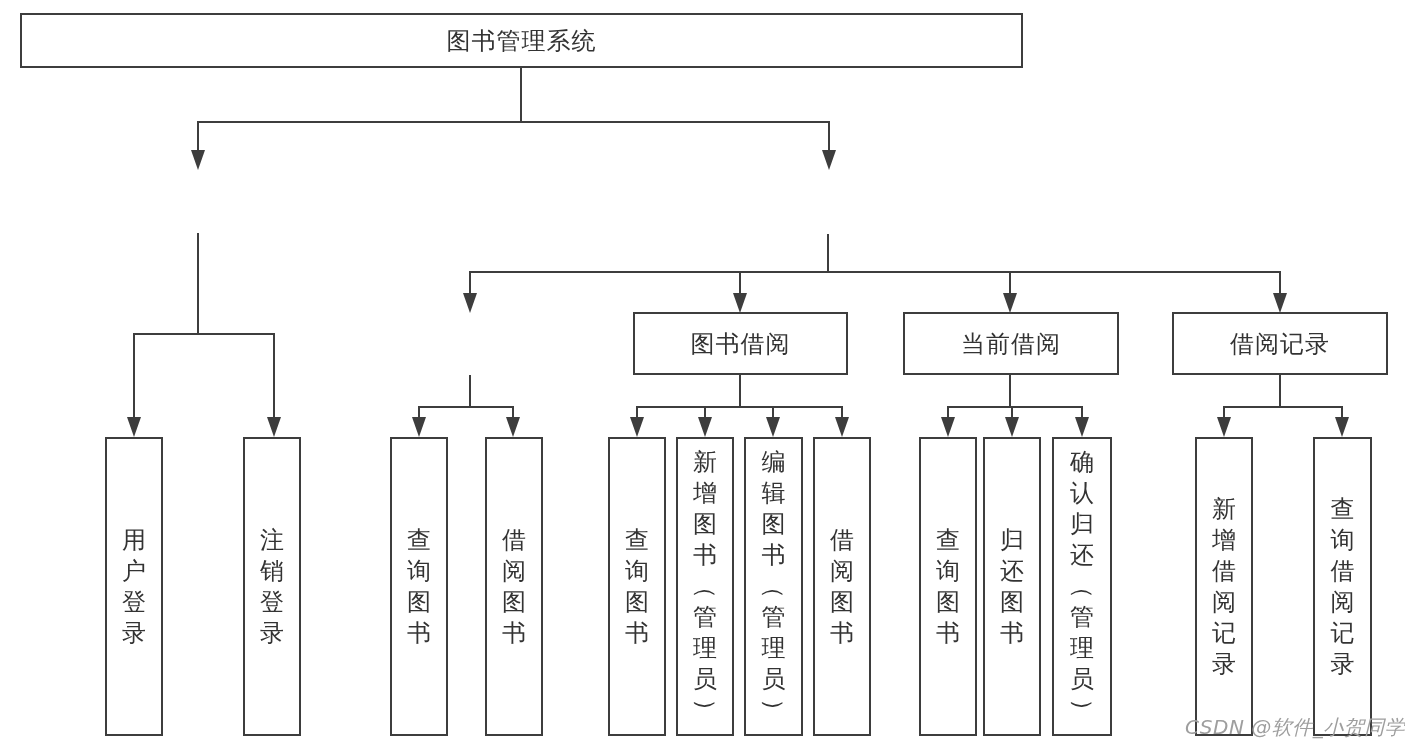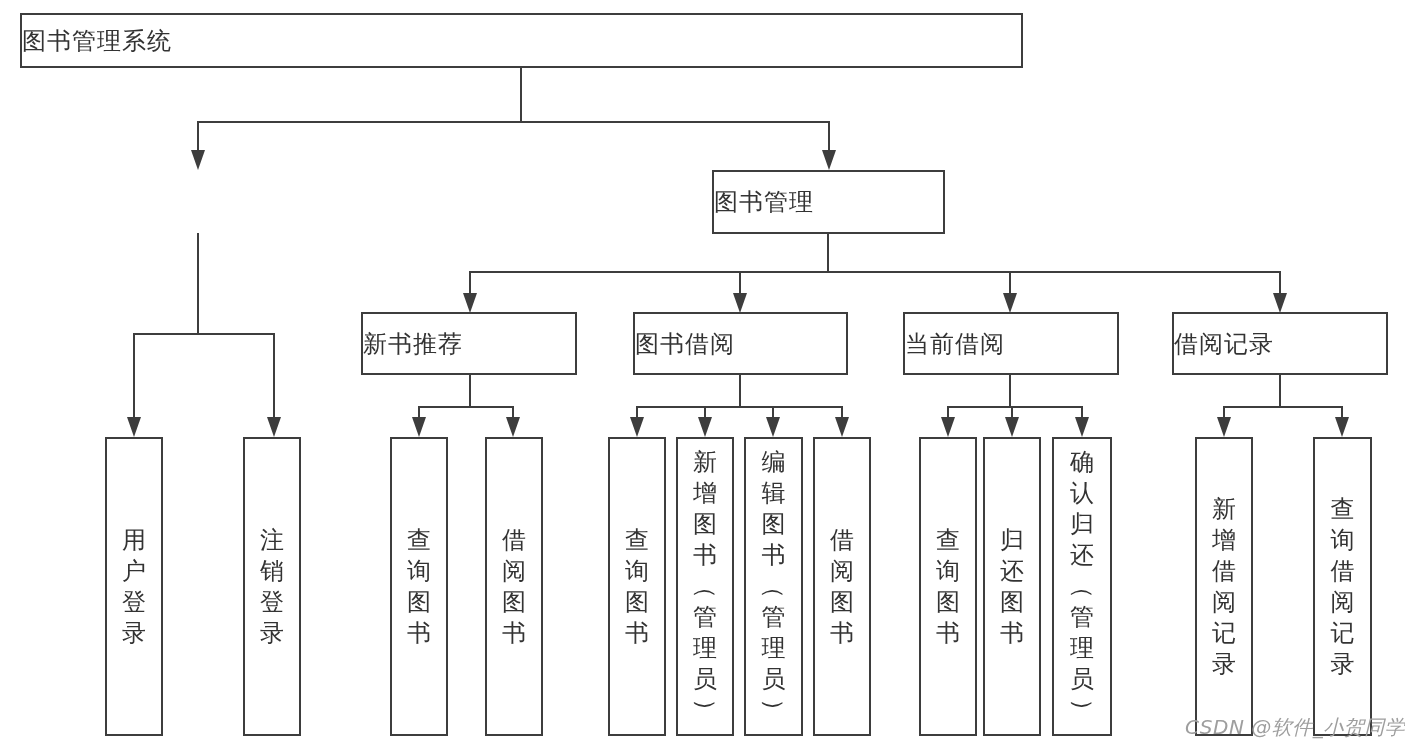--- a/index.html
+++ b/index.html
@@ -3,21 +3,21 @@
 <meta charset="utf-8">
 <style>
   html,body{margin:0;padding:0;background:#ffffff;}
   .canvas{
     position:relative;width:1405px;height:747px;background:#ffffff;
     font-family:"DejaVu Sans","Liberation Sans",sans-serif;
     color:#333333;overflow:hidden;
   }
   .box{
     position:absolute;box-sizing:border-box;border:2px solid #3d3d3d;background:#ffffff;
-    display:flex;align-items:center;justify-content:flex-start;
+    display:flex;align-items:center;justify-content:center;
     font-size:24px;color:#333333;letter-spacing:1px;
   }
   .vbox{align-items:center;justify-content:center;}
   .vtext span{display:block;height:31px;line-height:31px;width:31px;text-align:center;letter-spacing:0;}
   .vtext span.rot{transform:rotate(90deg);}
   .hline,.vline{position:absolute;background:#3d3d3d;}
   .hline{height:2px;}
   .vline{width:2px;}
   .arrow{
     position:absolute;width:0;height:0;
@@ -37,45 +37,39 @@
     <span>图书管理系统</span>
   </div>
 
   <div class="vline" style="left:520px;top:68px;height:54px;"></div>
   <div class="hline" style="left:197px;top:121px;width:633px;"></div>
   <div class="vline" style="left:197px;top:121px;height:31px;"></div>
   <div class="arrow" style="left:191px;top:150px;"></div>
   <div class="vline" style="left:828px;top:121px;height:31px;"></div>
   <div class="arrow" style="left:822px;top:150px;"></div>
 
-  <div class="box" style="left:712px;top:170px;width:233px;height:64px;">
-    <span>图书管理</span>
-  </div>
 
   <div class="vline" style="left:197px;top:233px;height:101px;"></div>
   <div class="hline" style="left:133px;top:333px;width:142px;"></div>
   <div class="vline" style="left:133px;top:333px;height:87px;"></div>
   <div class="arrow" style="left:127px;top:417px;"></div>
   <div class="vline" style="left:273px;top:333px;height:87px;"></div>
   <div class="arrow" style="left:267px;top:417px;"></div>
 
   <div class="vline" style="left:827px;top:234px;height:39px;"></div>
   <div class="hline" style="left:469px;top:271px;width:812px;"></div>
   <div class="vline" style="left:469px;top:271px;height:25px;"></div>
   <div class="arrow" style="left:463px;top:293px;"></div>
   <div class="vline" style="left:739px;top:271px;height:25px;"></div>
   <div class="arrow" style="left:733px;top:293px;"></div>
   <div class="vline" style="left:1009px;top:271px;height:25px;"></div>
   <div class="arrow" style="left:1003px;top:293px;"></div>
   <div class="vline" style="left:1279px;top:271px;height:25px;"></div>
   <div class="arrow" style="left:1273px;top:293px;"></div>
 
-  <div class="box" style="left:361px;top:312px;width:216px;height:63px;">
-    <span>新书推荐</span>
-  </div>
   <div class="box" style="left:633px;top:312px;width:215px;height:63px;">
     <span>图书借阅</span>
   </div>
   <div class="box" style="left:903px;top:312px;width:216px;height:63px;">
     <span>当前借阅</span>
   </div>
   <div class="box" style="left:1172px;top:312px;width:216px;height:63px;">
     <span>借阅记录</span>
   </div>
 

